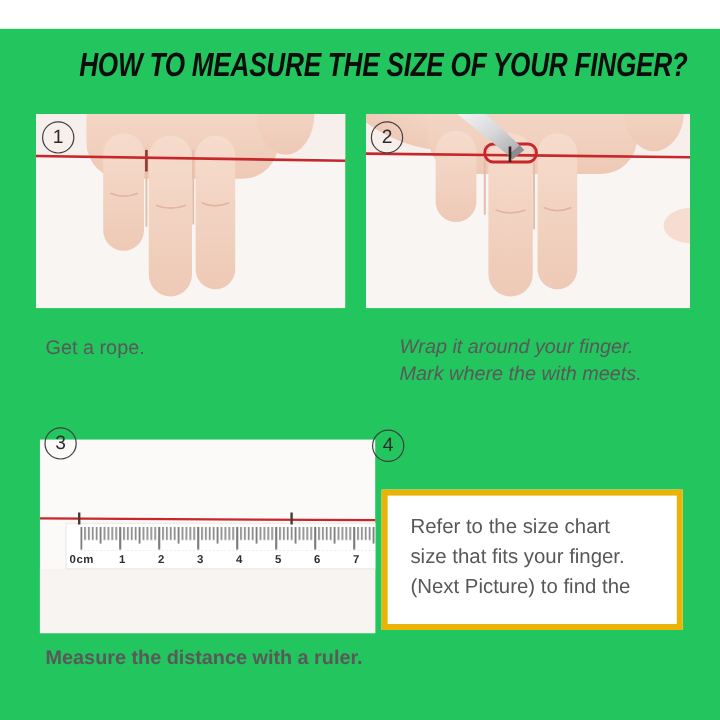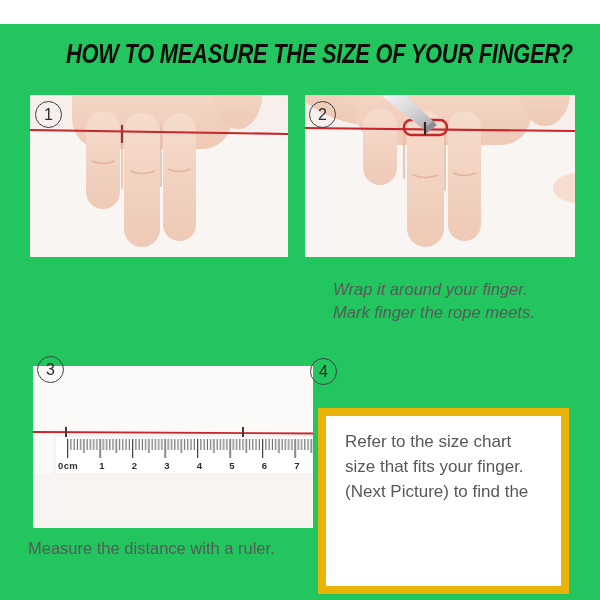--- a/index.html
+++ b/index.html
@@ -25,22 +25,22 @@
   
   .badge{position:absolute;width:27px;height:27px;border:1.6px solid #3f3f3f;
          border-radius:50%;display:flex;align-items:center;justify-content:center;
          font-size:16px;color:#2c2c2c;background:transparent;line-height:1;
          box-sizing:border-box;}
 
   
   .caption{position:absolute;font-size:16.5px;color:#595959;line-height:23px;}
 
   
-  .size-chart-box{position:absolute;left:318px;top:384px;width:251px;height:186px;
-                  border:8px solid #eab308;background:#fff;box-sizing:border-box;}
+  .size-chart-box{position:absolute;left:318px;top:384px;width:251px;height:117px;
+                  border:5px solid #eab308;background:#fff;box-sizing:border-box;}
   .box-text{padding:13px 0 0 19px;font-size:17px;color:#585858;line-height:25px;}
 
   .rlabel{font-family:"Liberation Sans", sans-serif;font-size:9.5px;
           font-weight:600;fill:#2e2e2e;letter-spacing:0.4px;}
 </style>
 </head>
 <body>
 
 <div class="page">
 
@@ -160,27 +160,28 @@
       <line x1="33" y1="61" x2="33" y2="71" stroke="#463a34" stroke-width="2"></line>
       <line x1="210" y1="61" x2="210" y2="71" stroke="#463a34" stroke-width="2"></line>
     </svg>
   </div>
 
   <div class="badge" style="left:35px;top:77px;">1</div>
   <div class="badge" style="left:309px;top:77px;">2</div>
   <div class="badge" style="left:37px;top:332px;">3</div>
   <div class="badge" style="left:310px;top:334px;">4</div>
 
+  <div class="caption" style="left:38px;top:255px;">Get a rope.</div>
 
   <div class="caption" style="left:333px;top:254px;font-style:italic;">
     <div>Wrap it around your finger.</div>
-    <div>Mark finger the rope meets.</div>
+    <div>Mark where the with meets.</div>
   </div>
 
-  <div class="caption" style="left:28px;top:513px;">Measure the distance with a ruler.</div>
+  <div class="caption" style="left:38px;top:513px;font-weight:bold;">Measure the distance with a ruler.</div>
 
   <div class="size-chart-box">
     <div class="box-text">
       <div>Refer to the size chart</div>
       <div>size that fits your finger.</div>
       <div>(Next Picture) to find the</div>
     </div>
   </div>
 
 </div>

